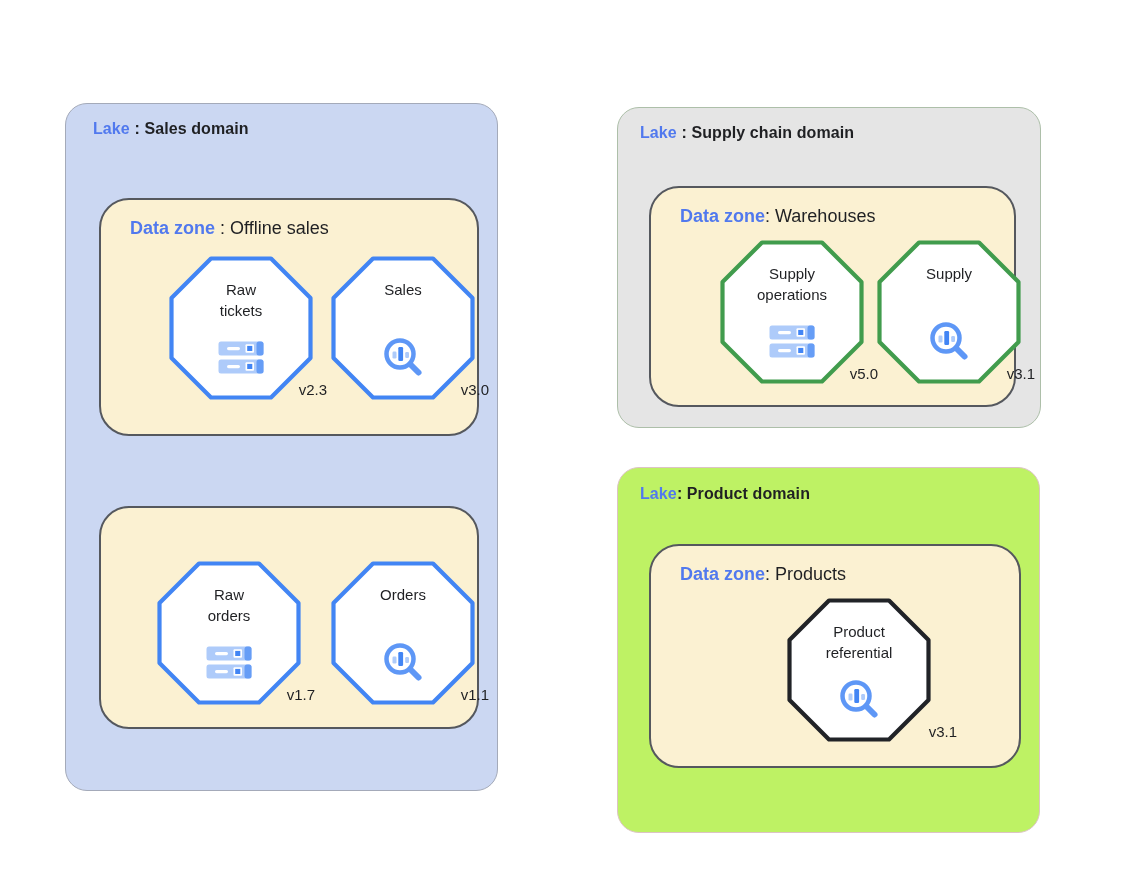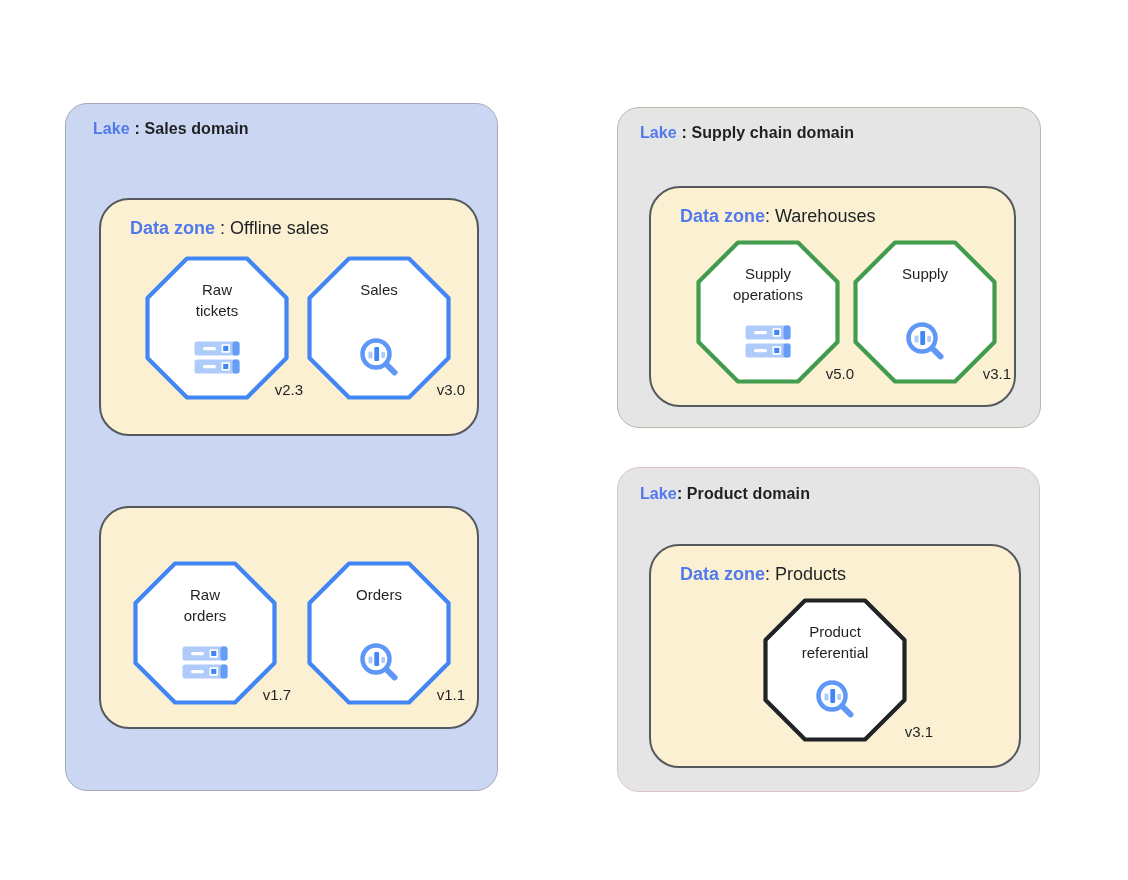--- a/index.html
+++ b/index.html
@@ -3,34 +3,34 @@
 <meta charset="utf-8">
 <style>
   html,body{margin:0;padding:0;background:#ffffff;}
   .canvas{
     position:relative;width:1128px;height:880px;background:#ffffff;overflow:hidden;
     font-family:"Liberation Sans", sans-serif;color:#202124;
   }
   .lake{position:absolute;border-radius:22px;box-sizing:border-box;}
   .lake-sales{left:65px;top:103px;width:433px;height:688px;background:#cbd7f2;border:1.5px solid #a4aab9;}
   .lake-supply{left:617px;top:107px;width:424px;height:321px;background:#e5e5e5;border:1.5px solid #adbfa9;}
-  .lake-product{left:617px;top:467px;width:423px;height:325px;background:#e5e5e5;border:1.5px solid #dcc4c4;}
+  .lake-product{left:617px;top:467px;width:423px;height:366px;background:#bef264;border:1.5px solid #dcc4c4;}
   .lake-title{position:absolute;font-size:16px;font-weight:700;color:#1f2023;letter-spacing:.1px;}
   .lake-sales .lake-title{left:27px;top:16px;}
   .lake-supply .lake-title{left:22px;top:16px;}
   .lake-product .lake-title{left:22px;top:17px;}
   .accent{color:#5179ee;}
   .zone{position:absolute;background:#fbf1d2;border:2px solid #55585e;border-radius:30px;box-sizing:border-box;}
   .zone-offline{left:33px;top:94px;width:380px;height:238px;}
   .zone-online{left:33px;top:402px;width:380px;height:223px;}
-  .zone-warehouses{left:31px;top:78px;width:367px;height:221px;border-radius:31px;}
+  .zone-warehouses{left:31px;top:78px;width:367px;height:221px;}
   .zone-products{left:31px;top:76px;width:372px;height:224px;}
   .zone-title{position:absolute;left:29px;top:18px;font-size:18px;color:#1f2023;}
   .zone-title .accent{font-weight:700;}
-  .octagon{position:absolute;width:144px;height:144px;}
+  .octagon{position:absolute;width:144px;height:144px;margin-left:24px;}
   .oct-shape{position:absolute;left:0;top:0;width:100%;height:100%;display:block;}
   .oct-blue{color:#4285f4;}
   .oct-green{color:#419c4d;}
   .oct-black{color:#212327;padding-left:24px;}
   .oct-label{
     position:absolute;top:23px;left:50%;transform:translateX(-50%);
     width:100px;text-align:center;font-size:15px;line-height:1.4;color:#1f2023;
   }
   .oct-label.narrow{width:66px;}
   .oct-icon{position:absolute;left:50%;transform:translateX(-50%);line-height:0;}

